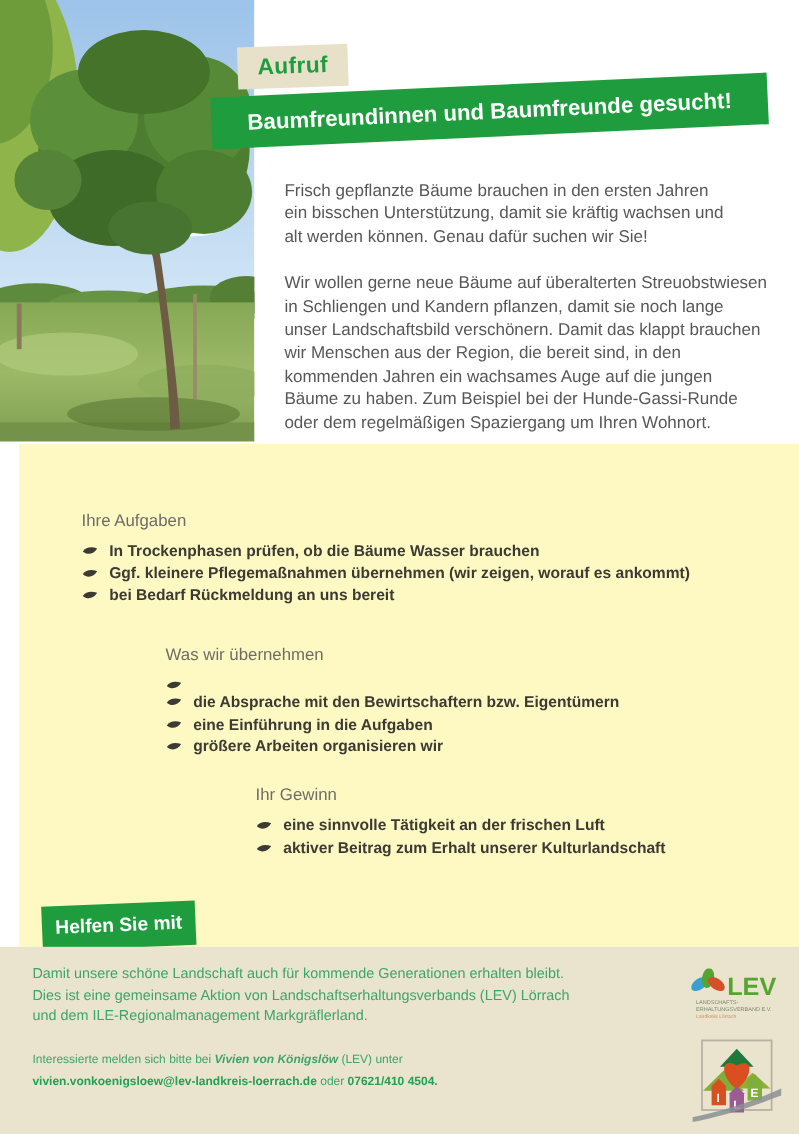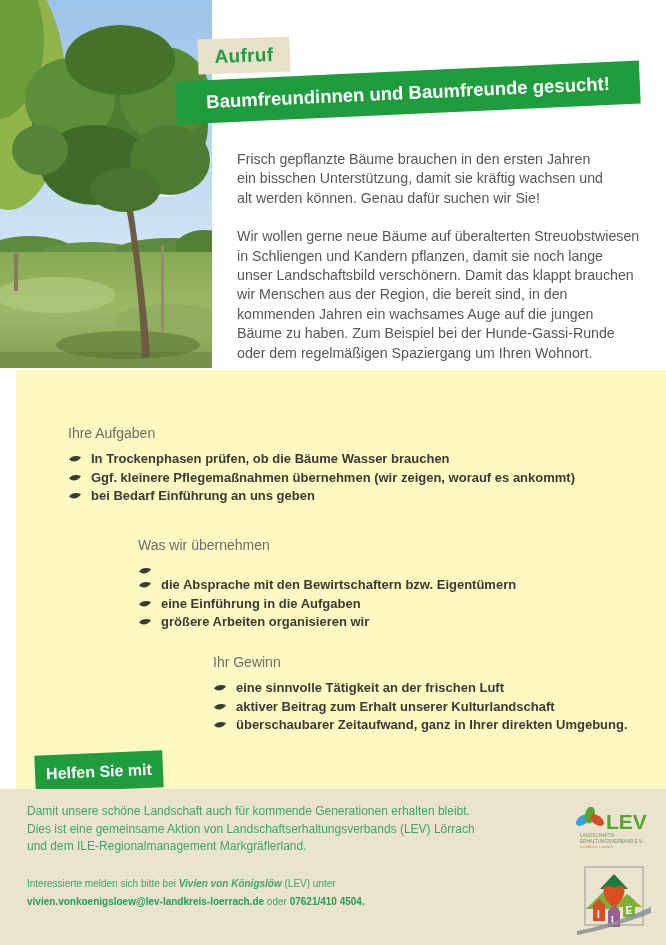--- a/index.html
+++ b/index.html
@@ -138,21 +138,21 @@
         <li>
           <svg class="leaf" viewBox="0 0 14 9">
               <path d="M1,4.6 C3.5,1 8,0.2 13,2 C10.5,6.5 5,8.2 1,4.6 Z" fill="#3b3a33"></path>
             </svg>
           <span>Ggf. kleinere Pflegemaßnahmen übernehmen (wir zeigen, worauf es ankommt)</span>
           </li>
         <li>
           <svg class="leaf" viewBox="0 0 14 9">
               <path d="M1,4.6 C3.5,1 8,0.2 13,2 C10.5,6.5 5,8.2 1,4.6 Z" fill="#3b3a33"></path>
             </svg>
-          <span>bei Bedarf Einführung an uns geben</span>
+          <span>bei Bedarf Rückmeldung an uns bereit</span>
           </li>
       </ul>
     </div>
 
     <div class="section sec-2">
       <h3>Was wir übernehmen</h3>
       <ul>
         <li>
           <svg class="leaf" viewBox="0 0 14 9">
               <path d="M1,4.6 C3.5,1 8,0.2 13,2 C10.5,6.5 5,8.2 1,4.6 Z" fill="#3b3a33"></path>
@@ -186,26 +186,20 @@
           <svg class="leaf" viewBox="0 0 14 9">
               <path d="M1,4.6 C3.5,1 8,0.2 13,2 C10.5,6.5 5,8.2 1,4.6 Z" fill="#3b3a33"></path>
             </svg>
           <span>eine sinnvolle Tätigkeit an der frischen Luft</span>
           </li>
         <li>
           <svg class="leaf" viewBox="0 0 14 9">
               <path d="M1,4.6 C3.5,1 8,0.2 13,2 C10.5,6.5 5,8.2 1,4.6 Z" fill="#3b3a33"></path>
             </svg>
           <span>aktiver Beitrag zum Erhalt unserer Kulturlandschaft</span>
-          </li>
-        <li>
-          <svg class="leaf" viewBox="0 0 14 9">
-              <path d="M1,4.6 C3.5,1 8,0.2 13,2 C10.5,6.5 5,8.2 1,4.6 Z" fill="#3b3a33"></path>
-            </svg>
-          <span>überschaubarer Zeitaufwand, ganz in Ihrer direkten Umgebung.</span>
           </li>
       </ul>
     </div>
   </div>
 
   <div class="cta">
     <span>Helfen Sie mit</span>
   </div>
 
   <div class="footer">

